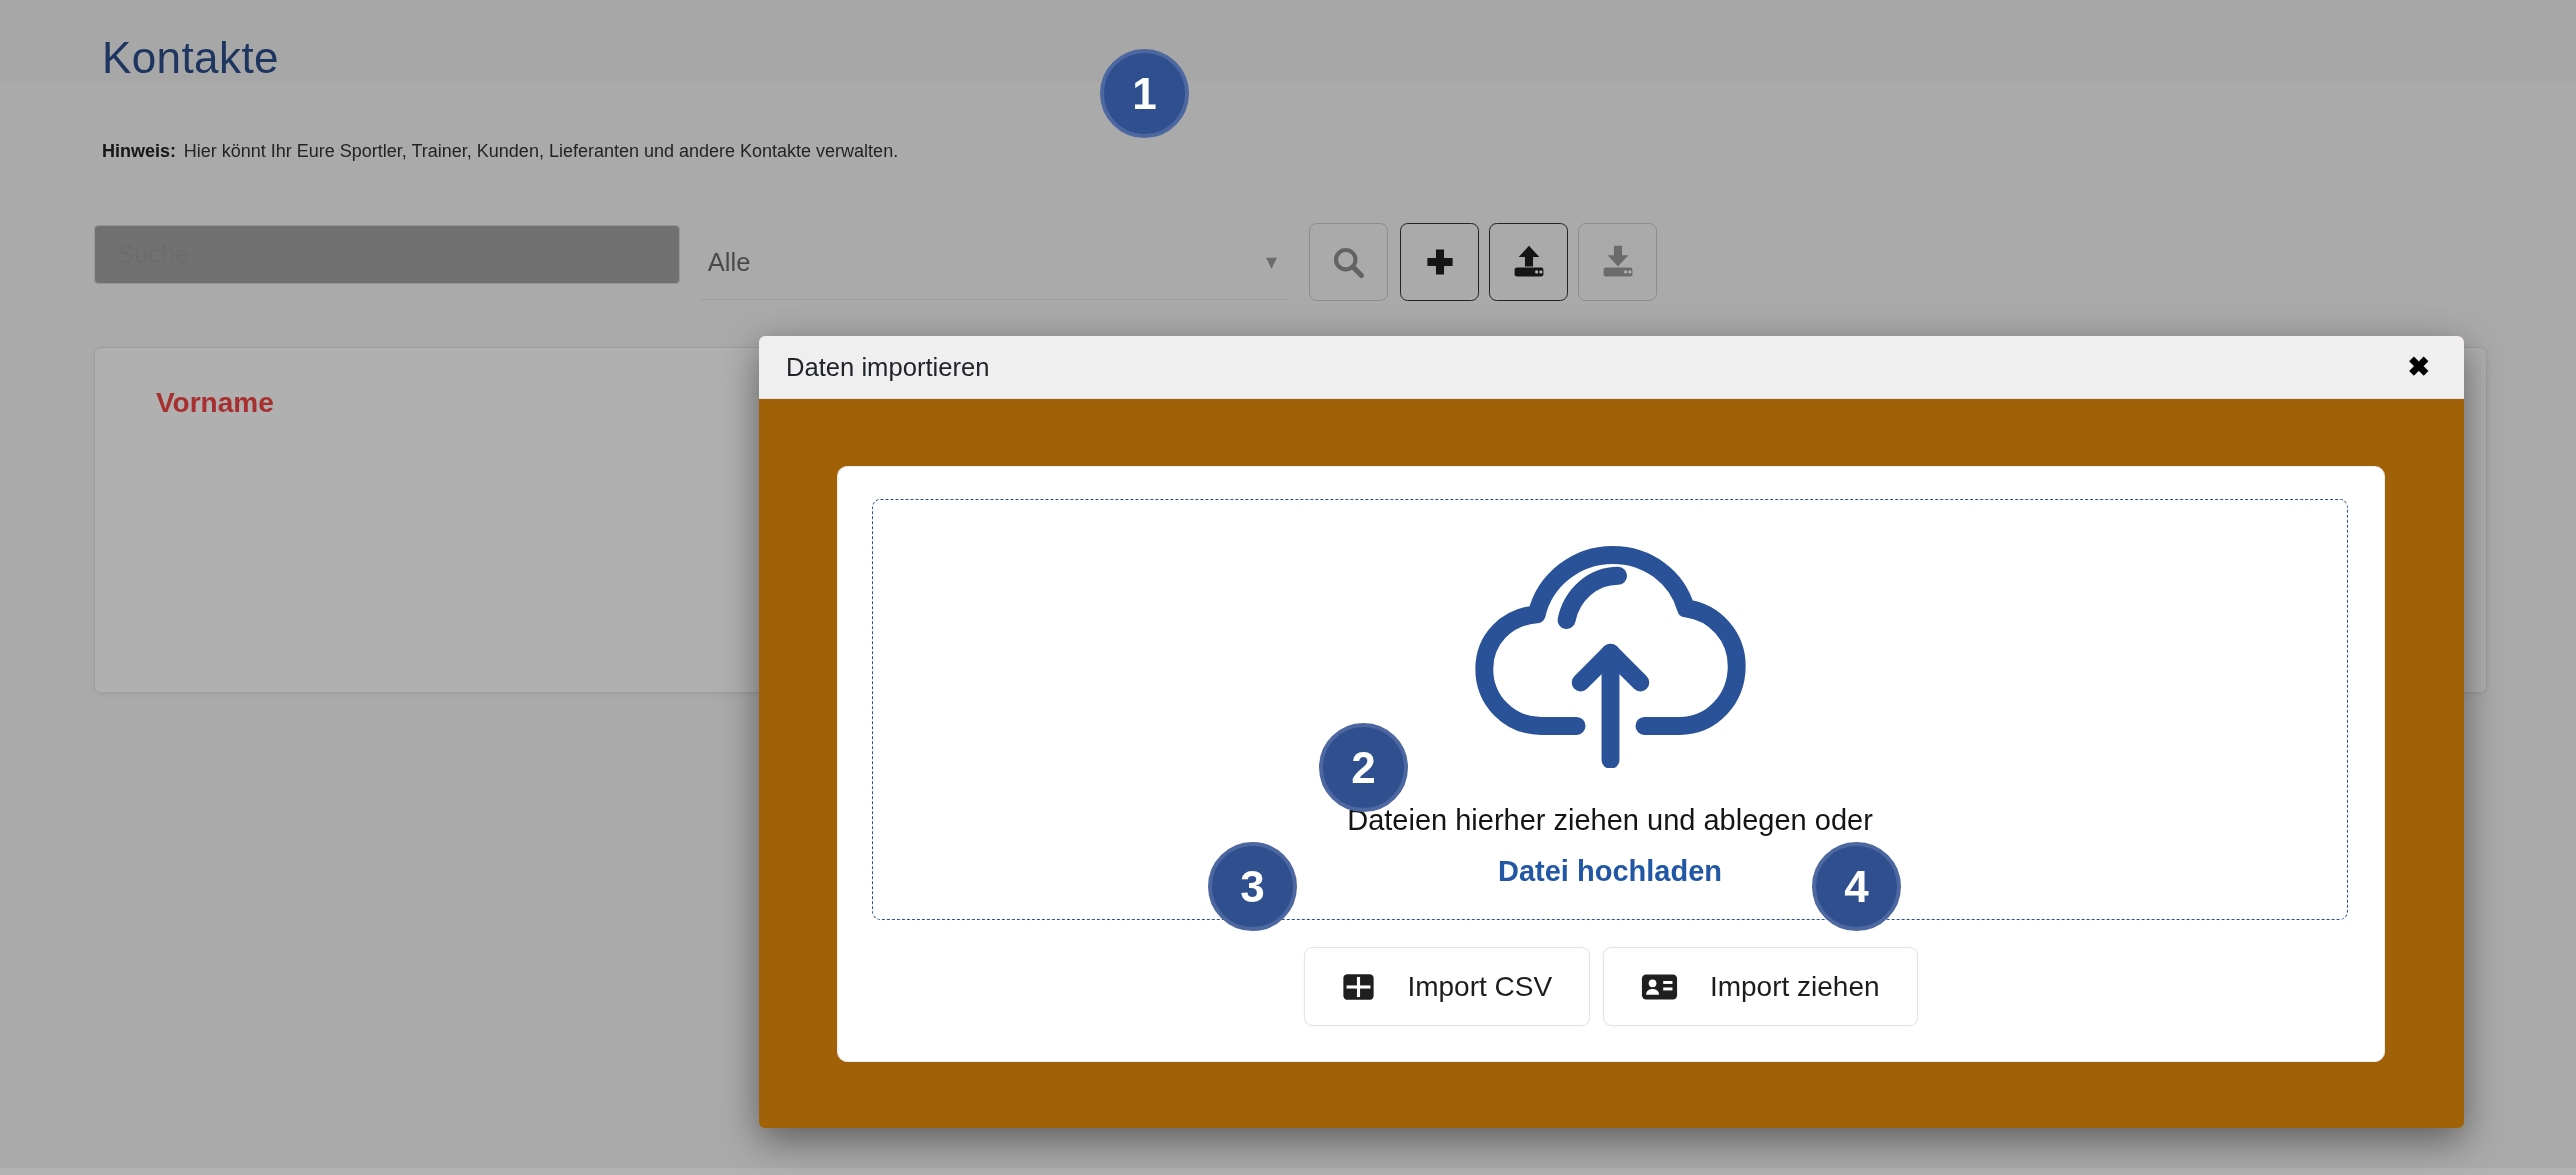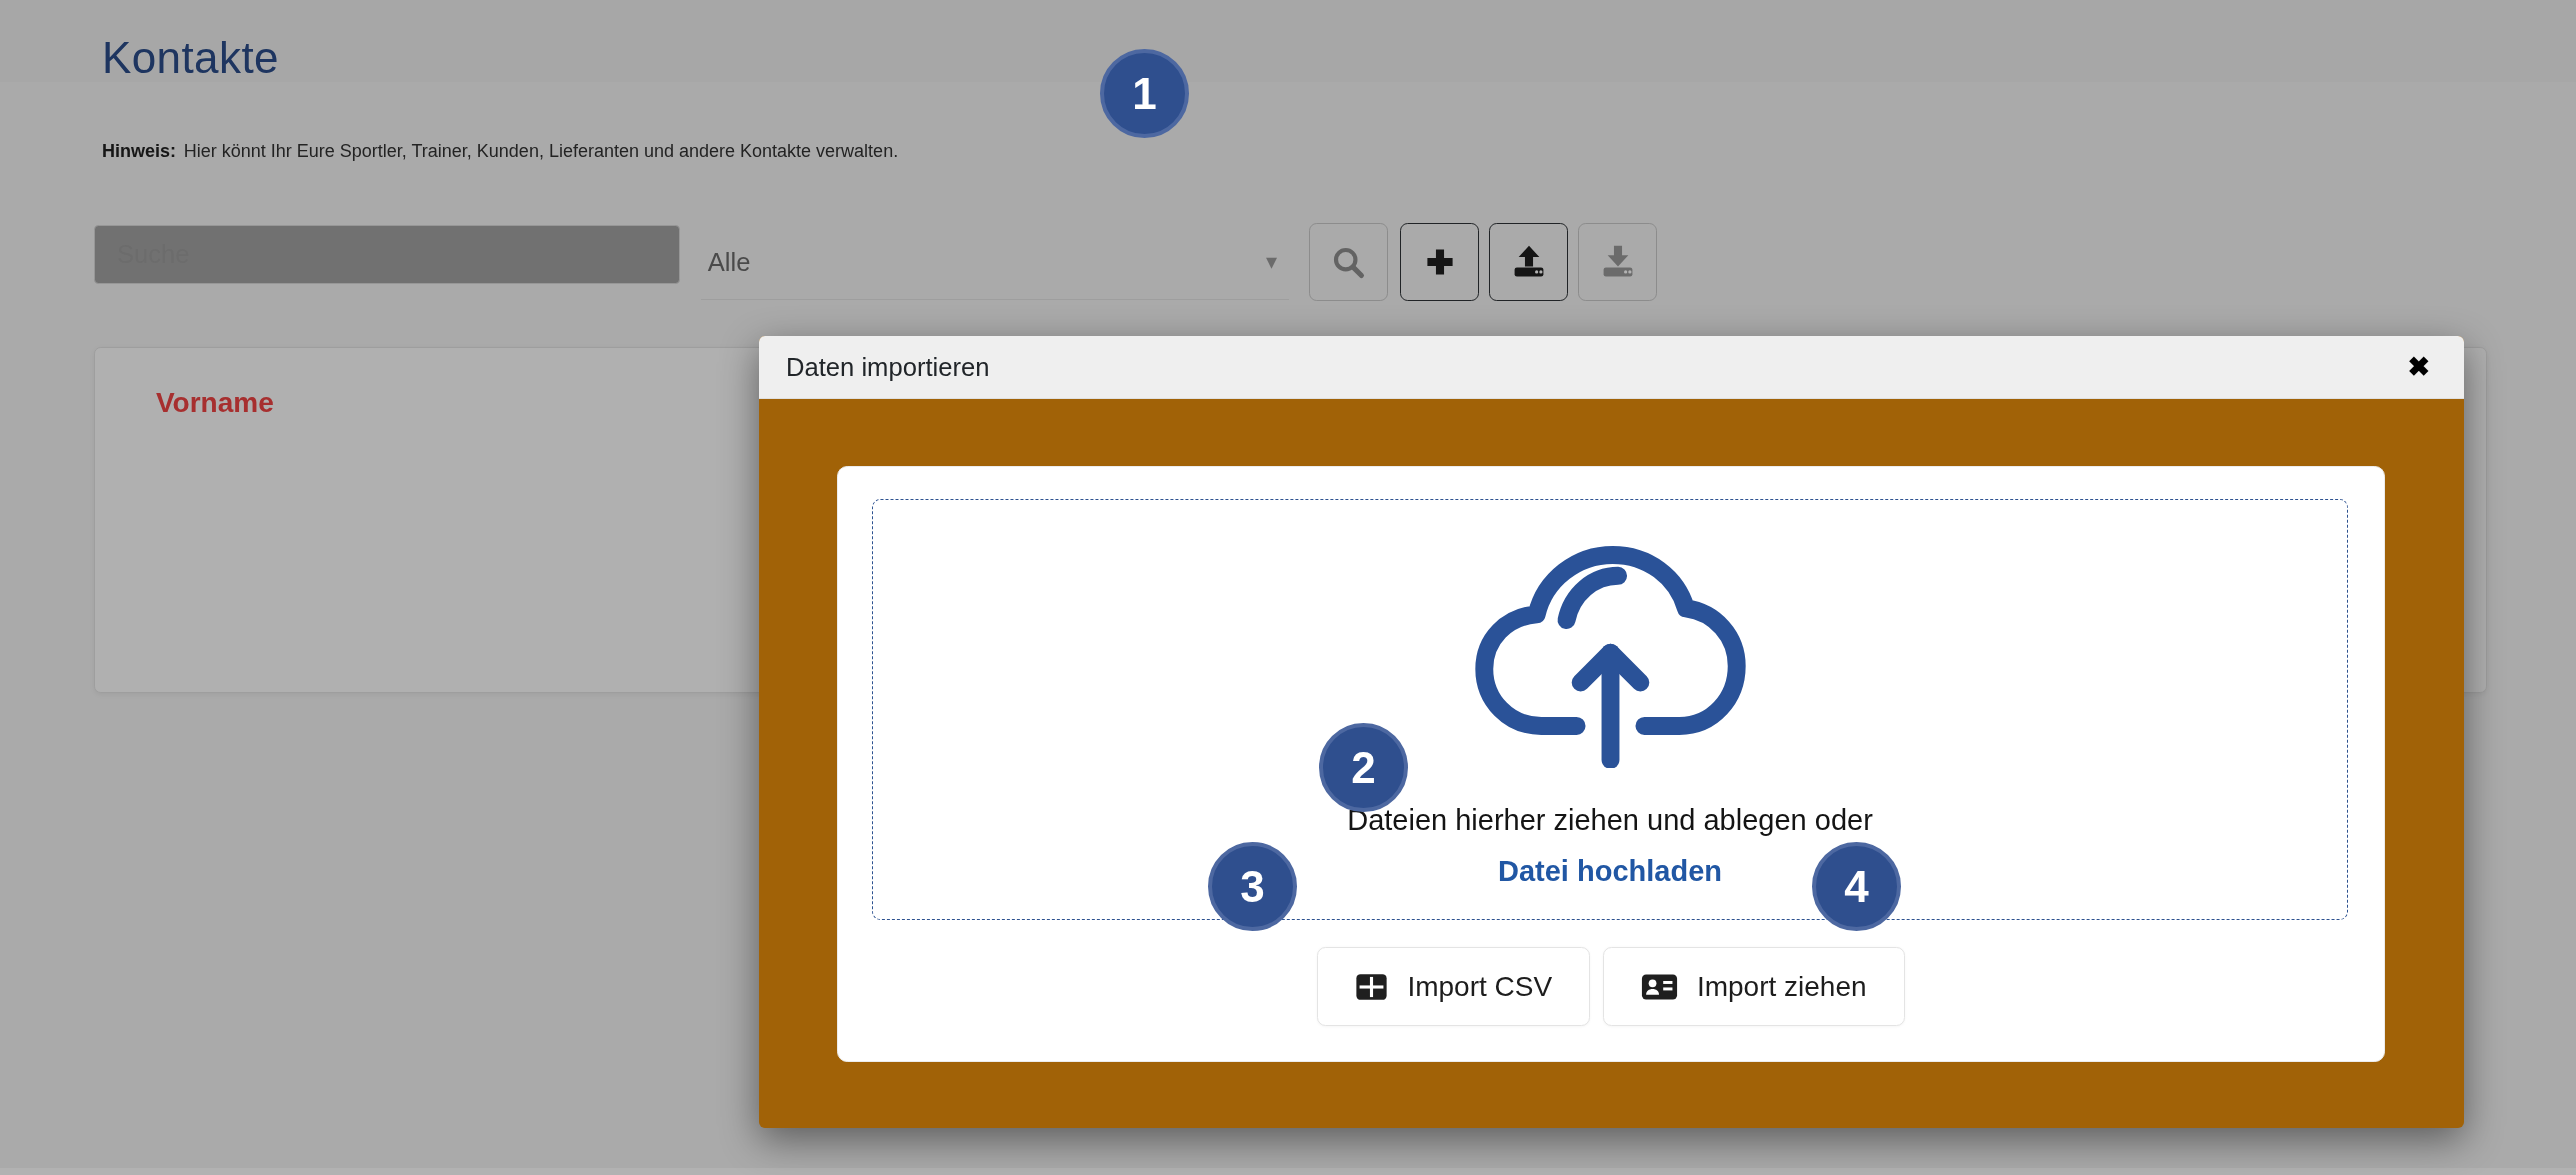--- a/index.html
+++ b/index.html
@@ -100,21 +100,21 @@
   .dz-line1 { margin-top:36px; font-size:29px; color:#141414; }
   .dz-link  { margin-top:18px; font-size:29px; font-weight:700; color:#2157a4; cursor:pointer; }
 
   .import-row {
     position:absolute; left:0; top:480px; width:100%;
     display:flex; justify-content:center; gap:12.8px;
   }
   .import-btn {
     height:79px; padding:0 37px; background:#fff;
     border:0.9px solid #e4e4e4; border-radius:8.5px;
-    display:flex; align-items:center; gap:19px; cursor:pointer;
+    display:flex; align-items:center; gap:32px; cursor:pointer;
     box-shadow:0 0.9px 2.6px rgba(0,0,0,0.04);
     font-size:28px; color:#1d1d1d;
   }
 
   
   .badge {
     position:absolute; width:89px; height:89px; border-radius:50%;
     background:#2f4f8e; border:4.3px solid #4d68a1; z-index:20;
     display:flex; align-items:center; justify-content:center;
     color:#fff; font-size:44px; font-weight:700;

